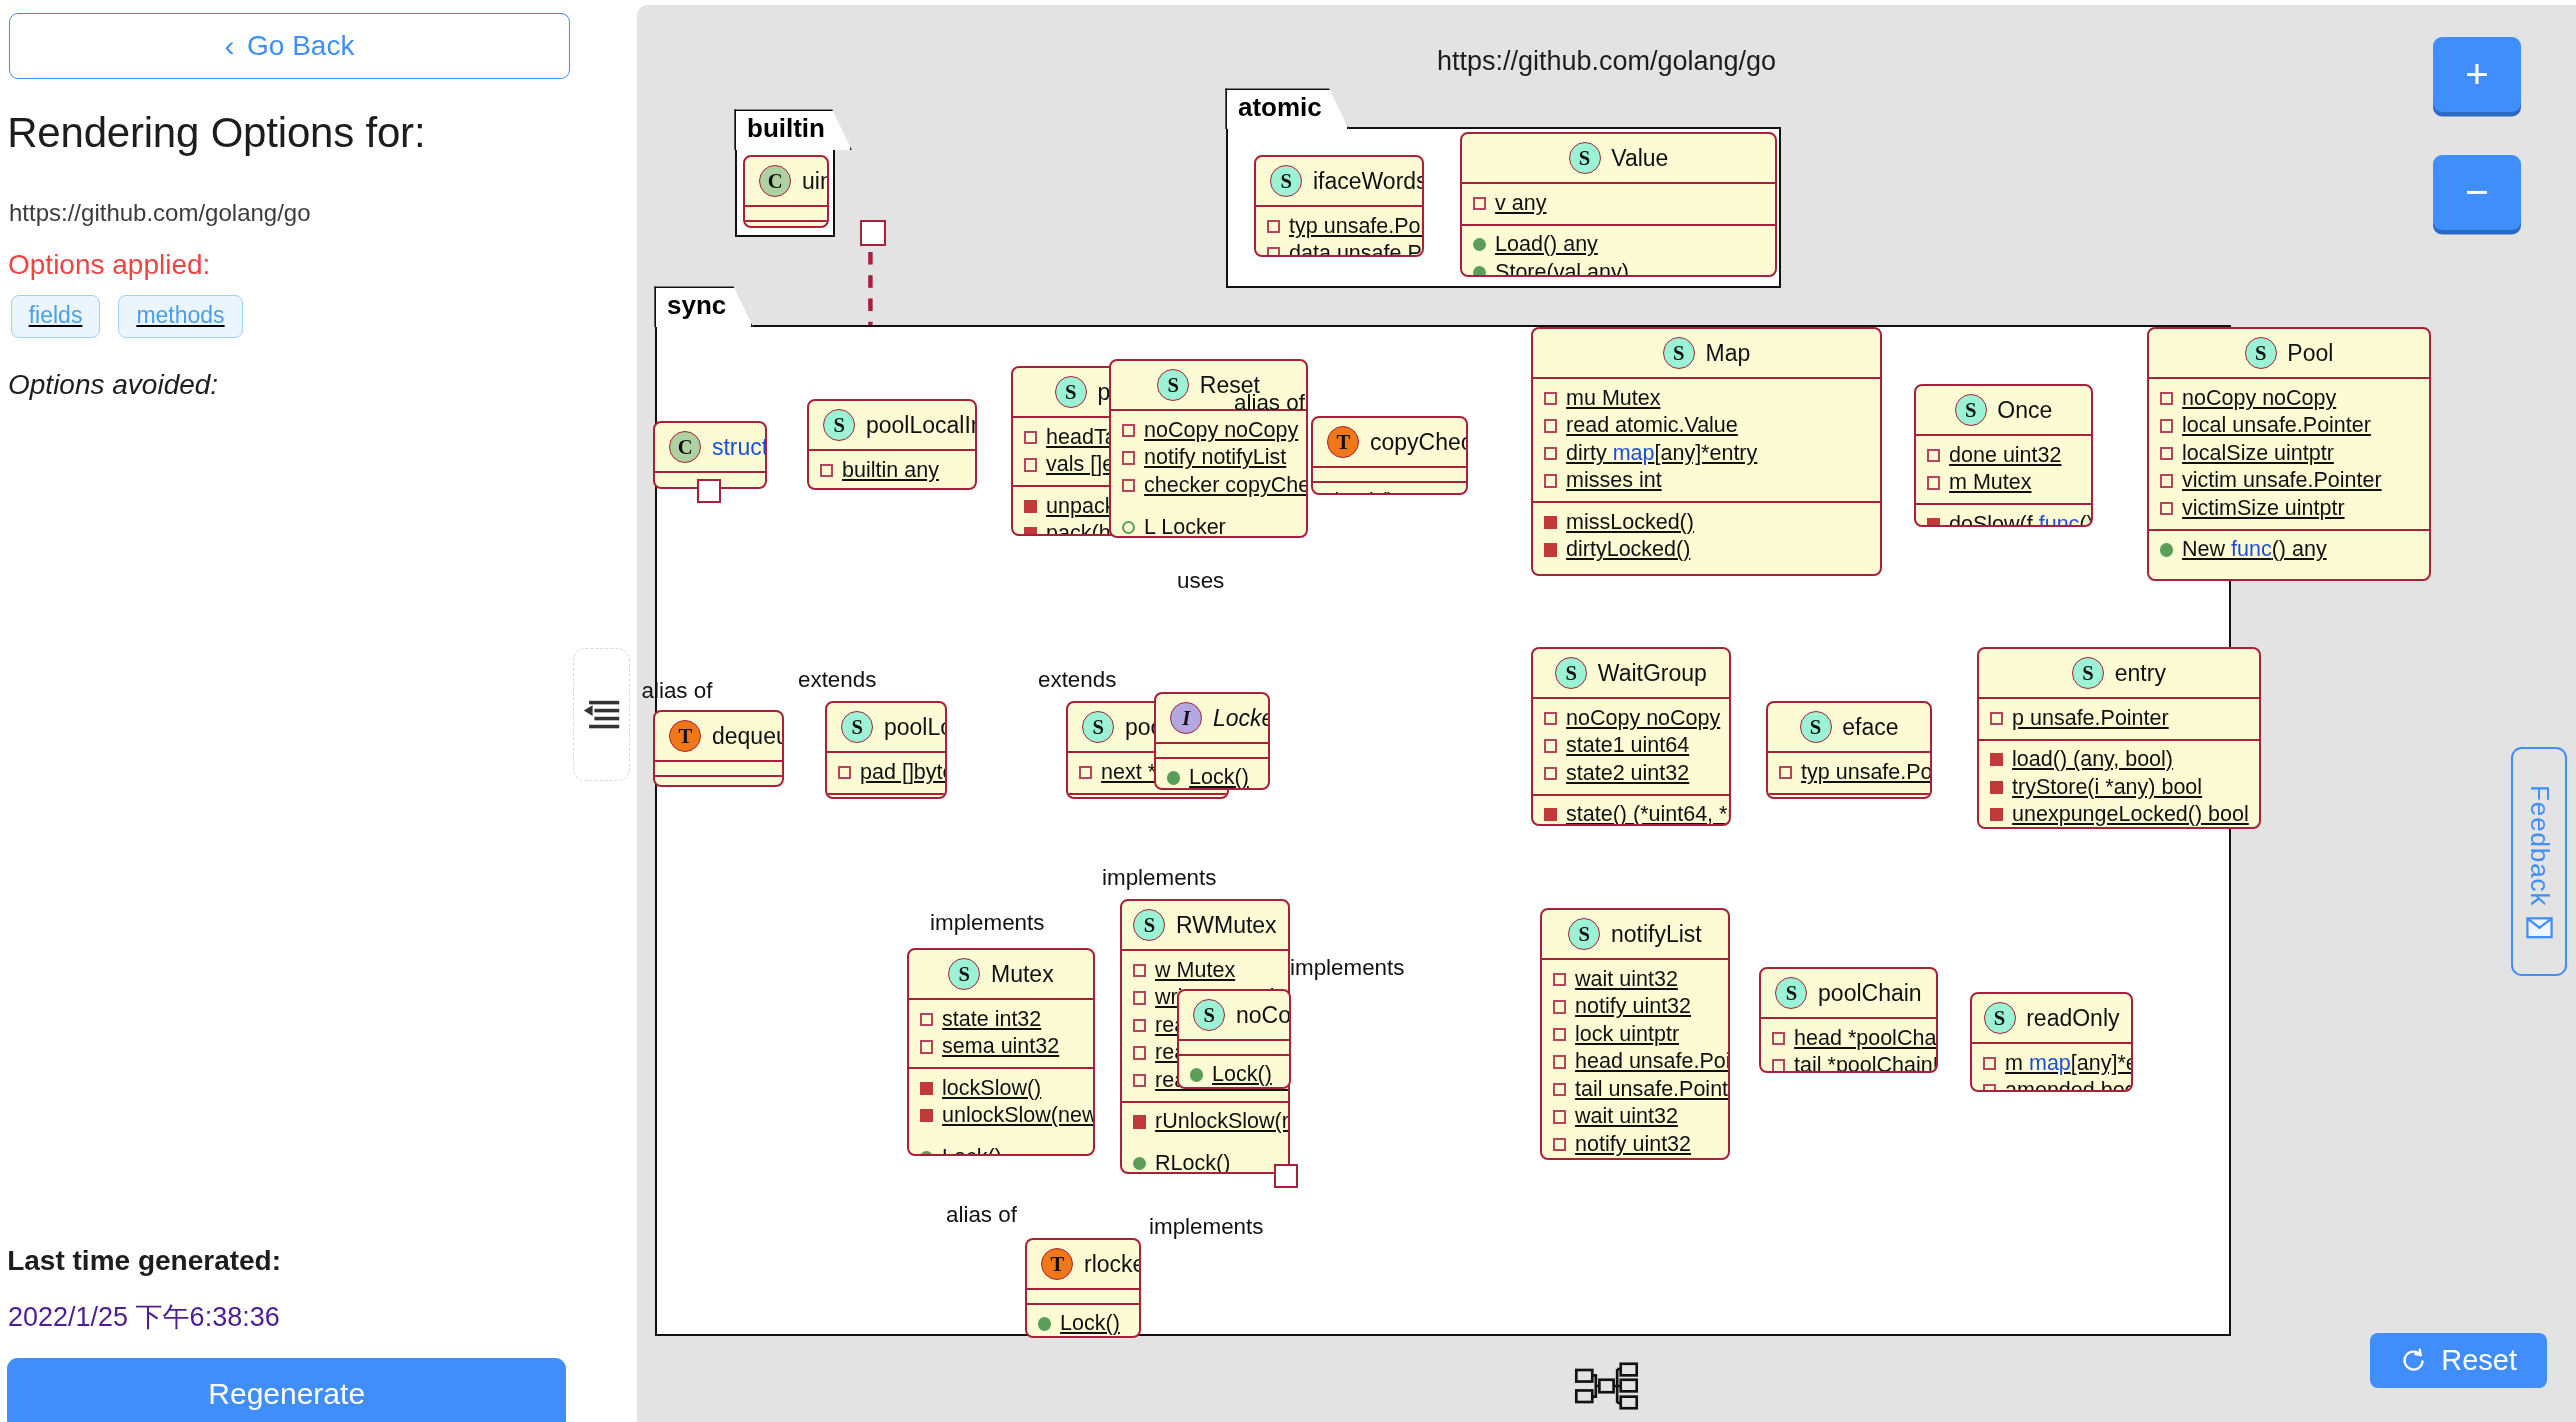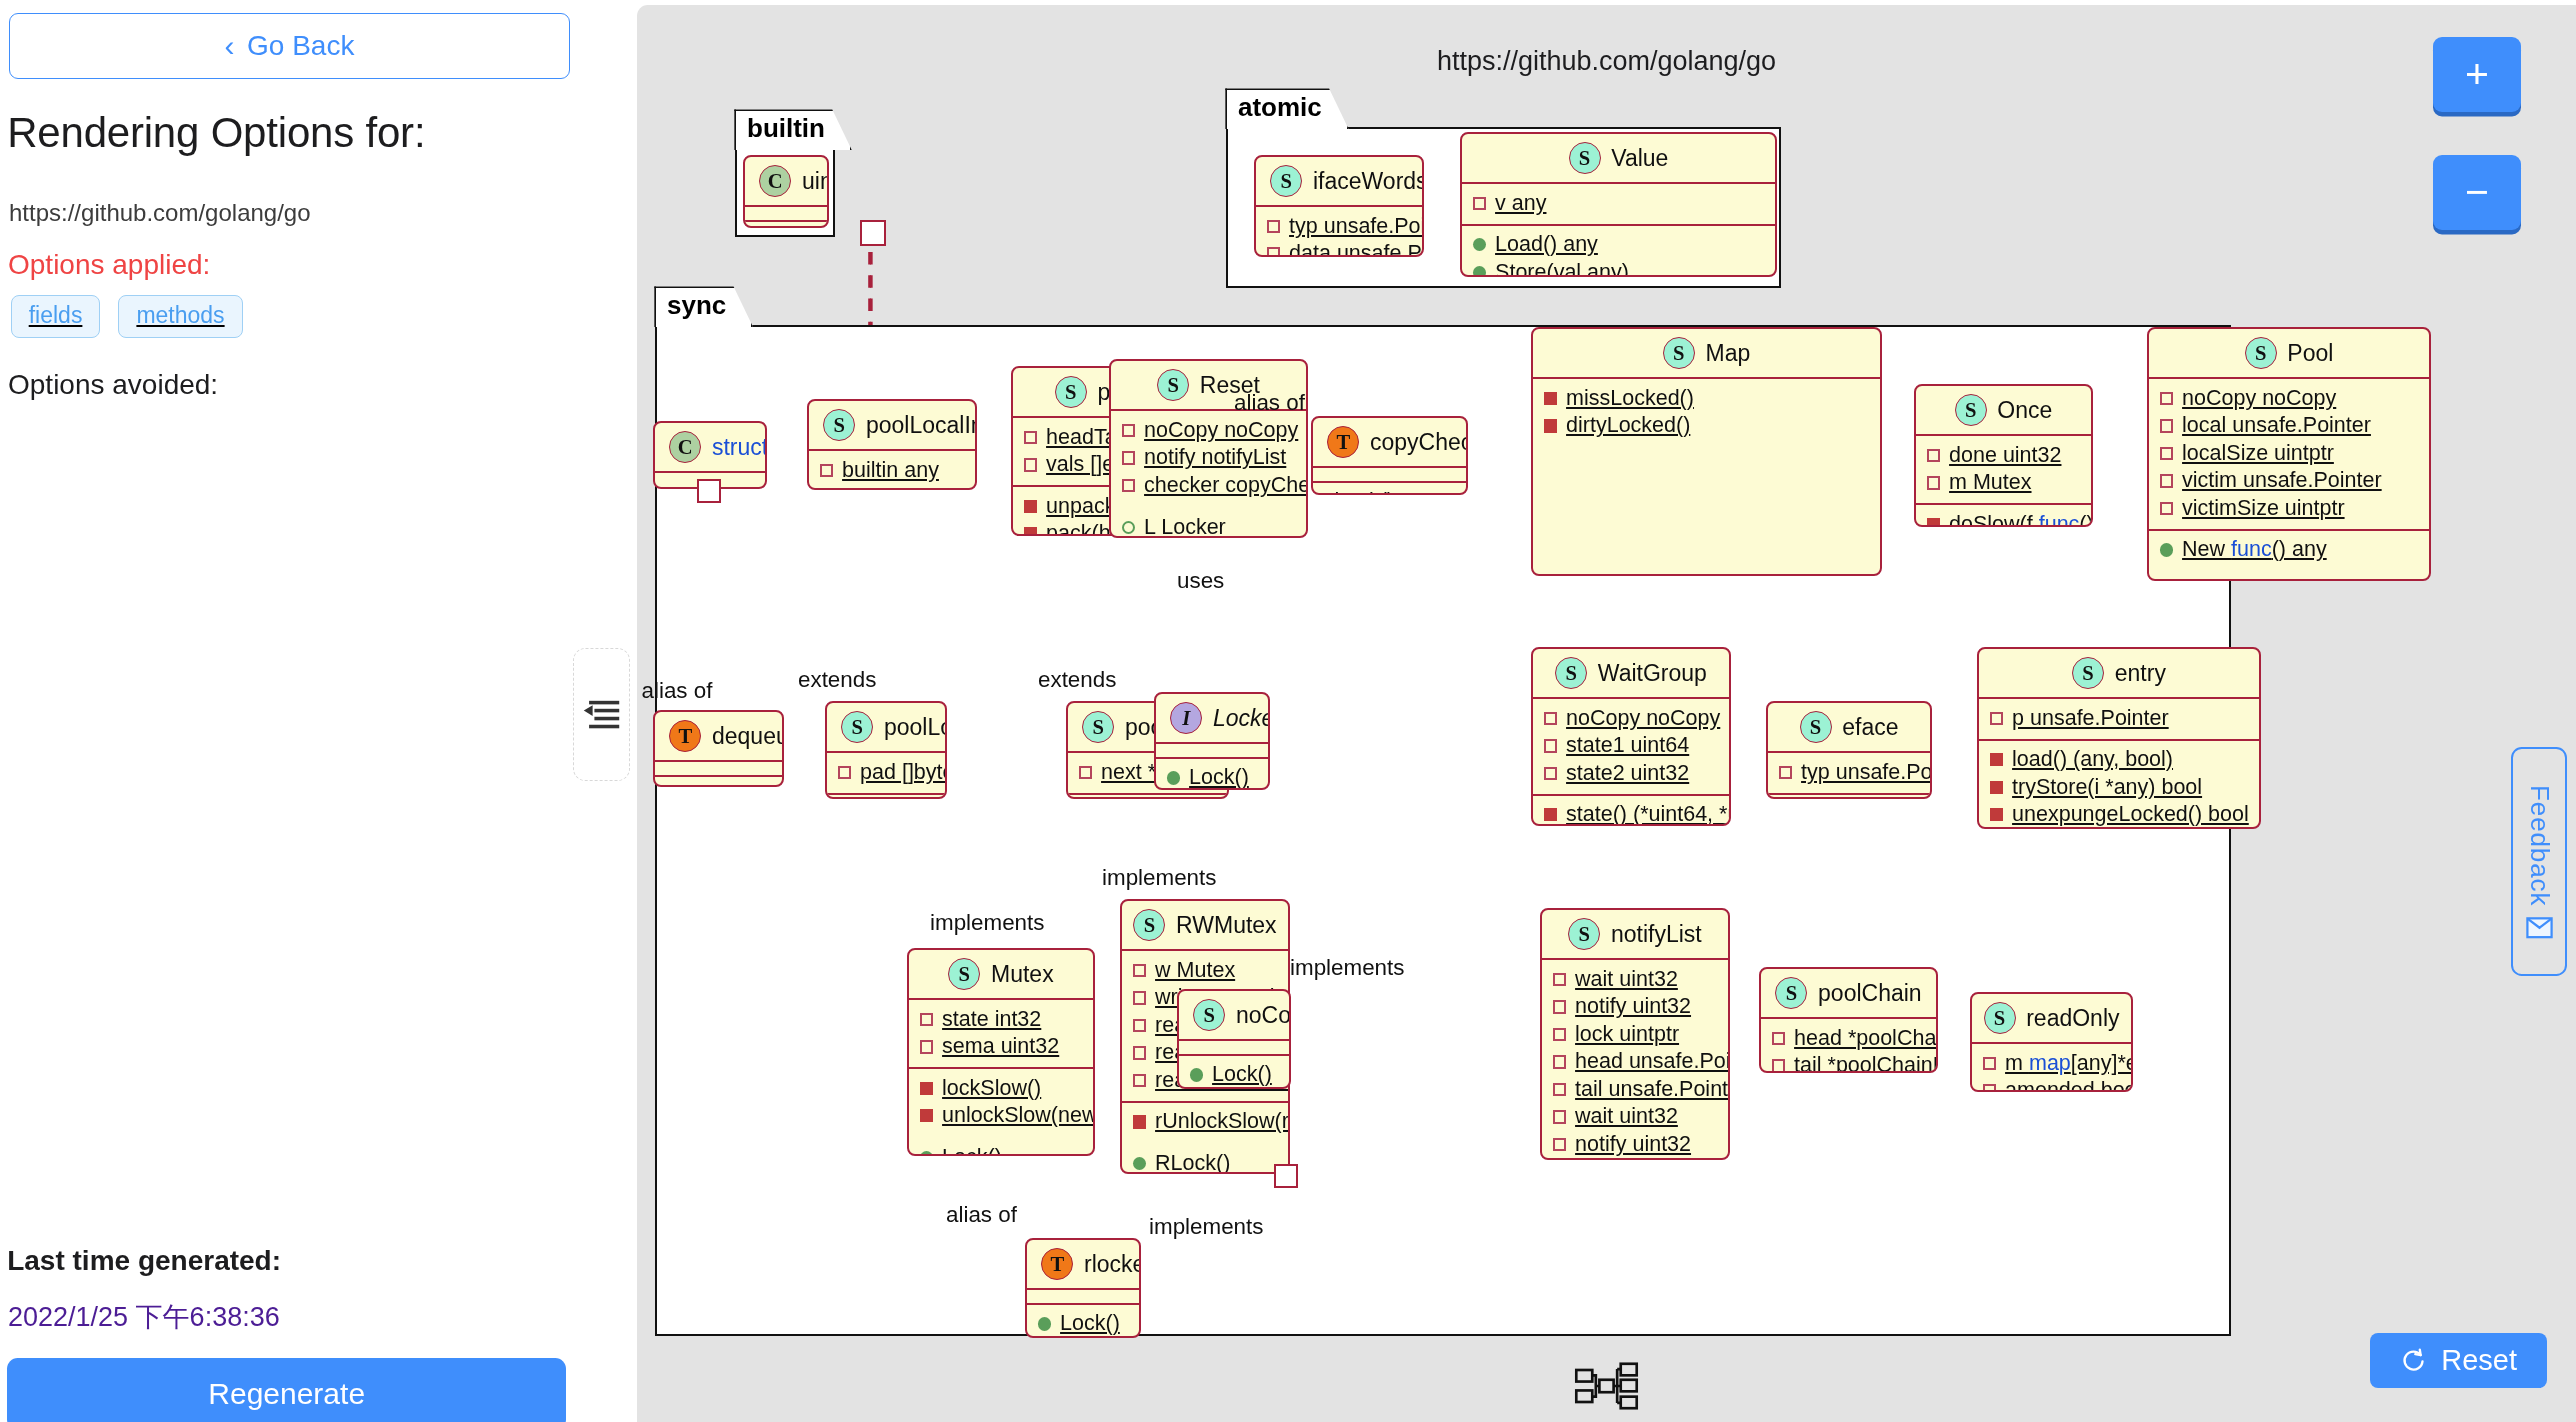--- a/index.html
+++ b/index.html
@@ -39,21 +39,21 @@
   #applied-chips{
     position:absolute;left:10.7px;top:295px;display:flex;gap:18px;text-decoration:underline;
   }
   .chip{
     border:1.3px solid #9fd0f5;border-radius:8px;background:#eaf5fe;
     color:#4a9ef0;font-size:23px;padding:6.3px 17px 8px 17px;
     cursor:pointer;
   }
   #avoided-label{
     position:absolute;left:8px;top:369px;
-    font-size:28px;color:#1d1d1f;
+    font-size:28px;color:#1d1d1f;font-style:italic;
   }
   #lastgen-label{
     position:absolute;left:7.2px;top:1245px;
     font-size:28px;color:#1d1d1f;font-weight:600;
   }
   #lastgen-value{
     position:absolute;left:8px;top:1299px;
     font-size:27px;color:#4c1d95;
   }
   #regenerate-btn{
@@ -438,20 +438,38 @@
 
     </div>
 
     <div class="uml" style="left:894px;top:322px;width:351px;height:249px;">
       <div class="hdr">
         <span class="st st-s">S</span>
         <span class="cname">Map</span>
       </div>
       <div class="sect">
         <div class="row">
+            <span class="mk mk-priv-f"></span>
+            <span>mu Mutex</span>
+          </div>
+        <div class="row">
+            <span class="mk mk-priv-f"></span>
+            <span>read atomic.Value</span>
+          </div>
+        <div class="row">
+            <span class="mk mk-priv-f"></span>
+            <span>dirty <span class="kw">map</span>[any]*entry</span>
+          </div>
+        <div class="row">
+            <span class="mk mk-priv-f"></span>
+            <span>misses int</span>
+          </div>
+      </div>
+      <div class="sect">
+        <div class="row">
             <span class="mk mk-priv-m"></span>
             <span>missLocked()</span>
           </div>
         <div class="row">
             <span class="mk mk-priv-m"></span>
             <span>dirtyLocked()</span>
           </div>
         <div class="gap"></div>
 
       </div>

